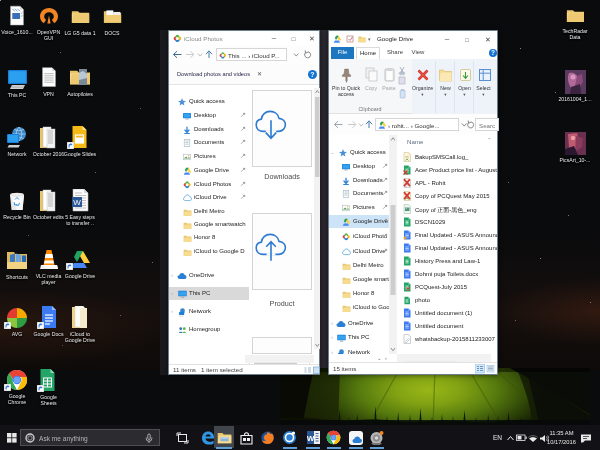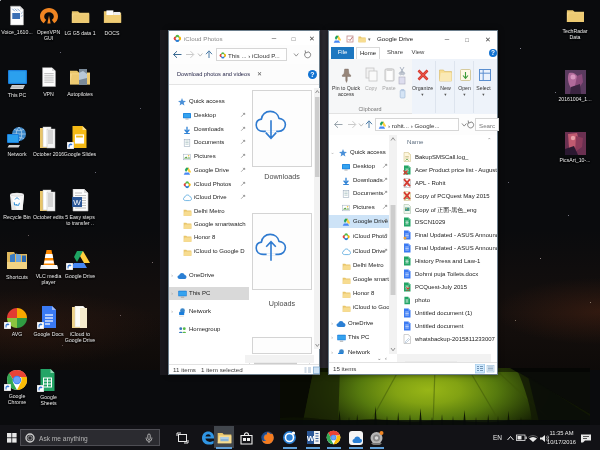--- a/index.html
+++ b/index.html
@@ -689,21 +689,21 @@
       <svg width="36" height="38" viewBox="0 0 45 46" style="margin:15px auto 0">
           <use href="#cloudd"></use>
         </svg>
     </div>
     <div style="position:absolute;left:83px;top:141px;width:60px;height:10px;font-size:7.2px;color:#4a4a4a;text-align:center">Downloads</div>
     <div style="position:absolute;left:83px;top:182px;width:60px;height:77px;border:1px solid #d4d4d4;background:#fdfdfd">
       <svg width="36" height="38" viewBox="0 0 45 46" style="margin:15px auto 0">
           <use href="#cloudu"></use>
         </svg>
     </div>
-    <div style="position:absolute;left:83px;top:268px;width:60px;height:10px;font-size:7.2px;color:#4a4a4a;text-align:center">Uploads</div>
+    <div style="position:absolute;left:83px;top:268px;width:60px;height:10px;font-size:7.2px;color:#4a4a4a;text-align:center">Product</div>
     <div style="position:absolute;left:83px;top:306px;width:60px;height:17px;border:1px solid #d4d4d4;background:#fdfdfd"></div>
 
     <div style="position:absolute;left:144.5px;top:57px;width:6.5px;height:261px;background:#f2f2f2">
       <svg width="6.5" height="261">
           <path d="M1.5 5 l1.8 -2.5 1.8 2.5" fill="none" stroke="#888" stroke-width=".9"></path>
           <path d="M1.5 256 l1.8 2.5 1.8 -2.5" fill="none" stroke="#888" stroke-width=".9"></path>
           <rect x="1" y="9" width="4.5" height="80" fill="#cdcdcd"></rect>
         </svg>
     </div>
 

